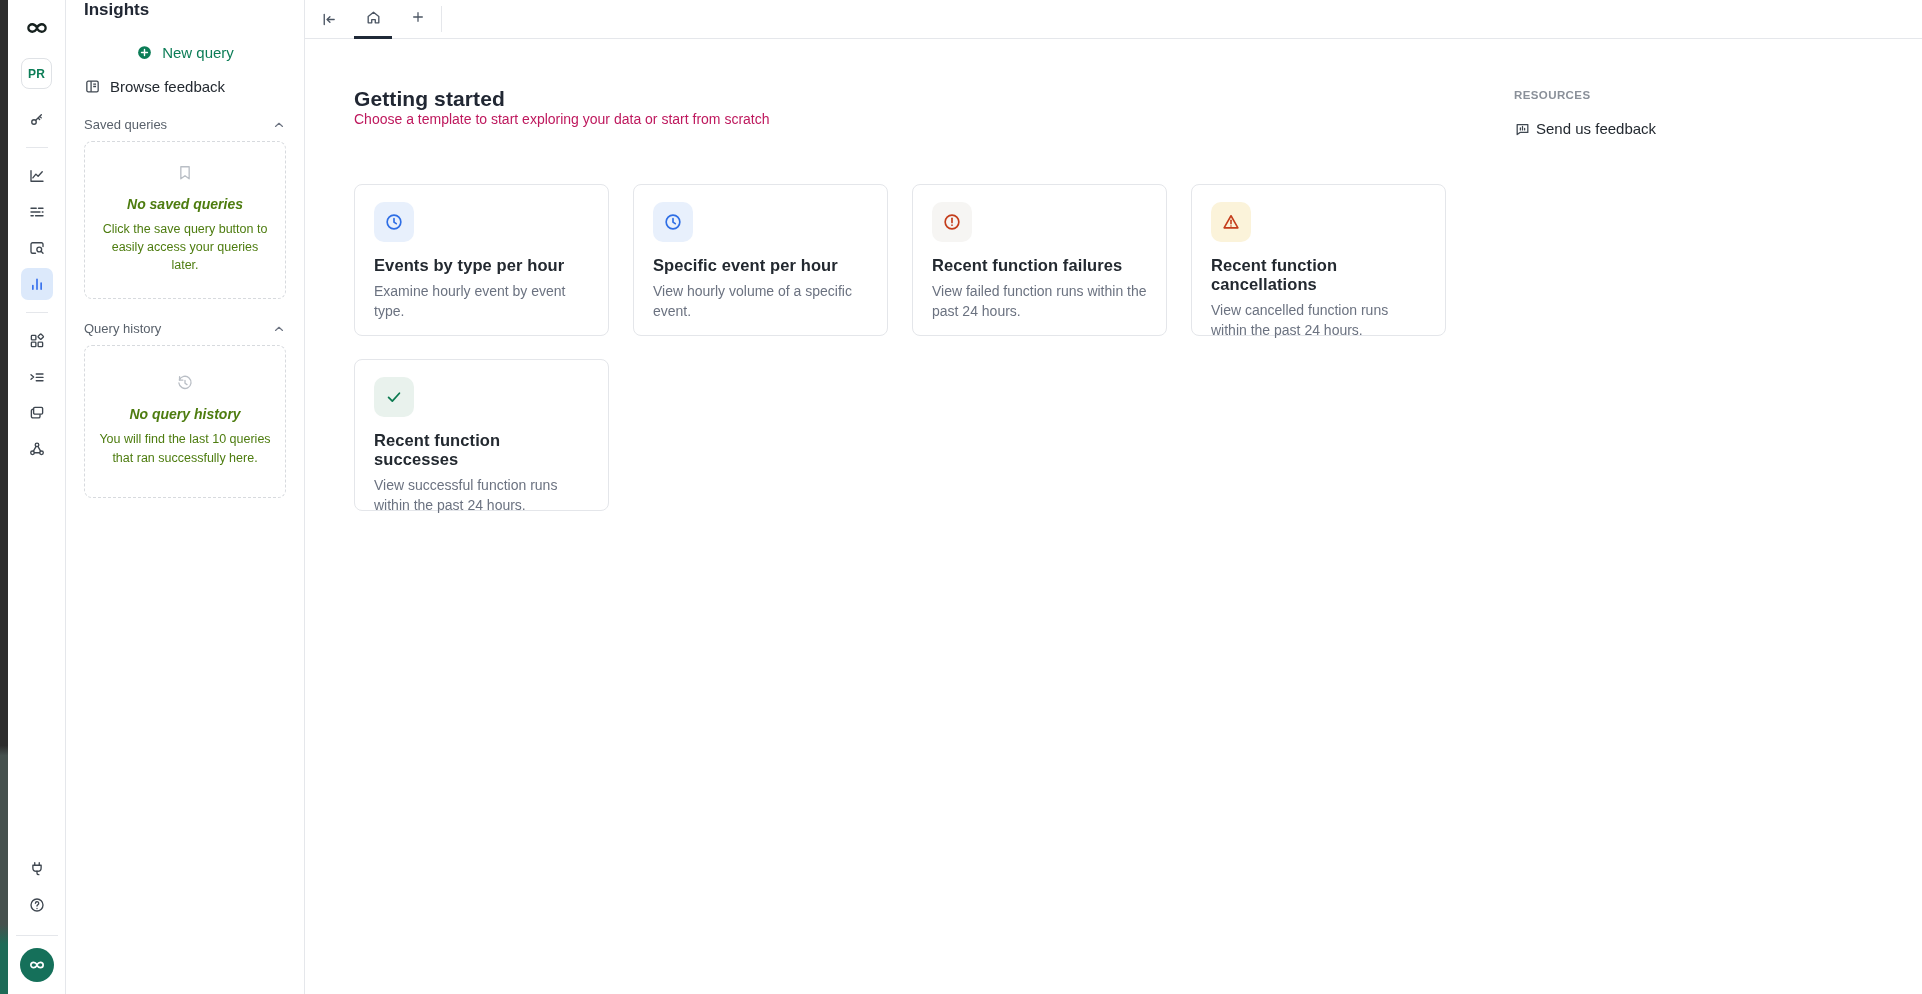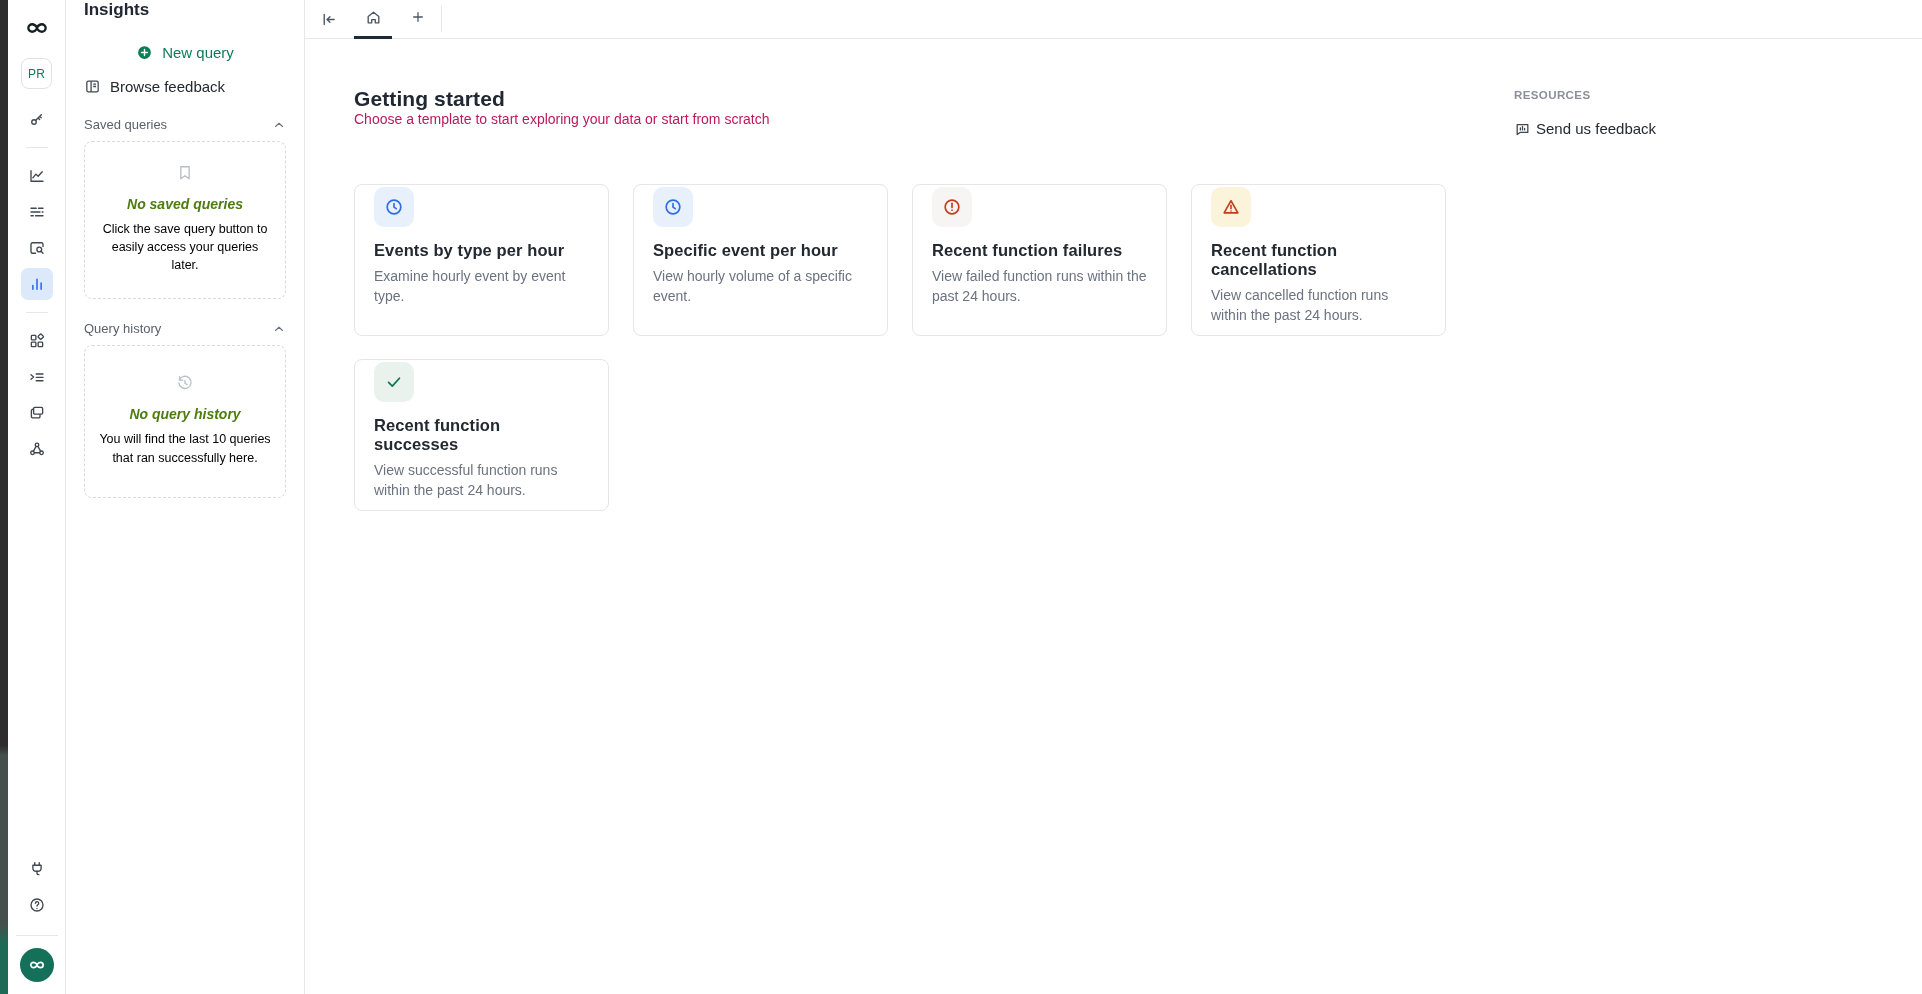--- a/index.html
+++ b/index.html
@@ -18,21 +18,21 @@
   .rail { width:58px; height:100%; background:#fff; border-right:1px solid #e5e7eb;
     display:flex; flex-direction:column; align-items:center; padding:14px 0 12px 0; }
   .rail svg { display:block; }
   .rail-btn { width:32px; height:32px; display:flex; align-items:center; justify-content:center;
     border-radius:7px; color:#3f4750; cursor:pointer; margin-bottom:4px; }
   .rail-btn.active { background:#dcе9fb; }
   .rail-btn.active { background:#dce9fb; color:#2563eb; }
   .logo-mark { color:#16211f; margin-bottom:16px; }
   .ws-badge { width:31px; height:31px; border:1px solid #dfe2e6; border-radius:8px;
     display:flex; align-items:center; justify-content:center;
-    font-size:12px; font-weight:400; color:#0c7d57; letter-spacing:.2px; margin-bottom:14px; cursor:pointer; }
+    font-size:12px; font-weight:700; color:#0c7d57; letter-spacing:.2px; margin-bottom:14px; cursor:pointer; }
   .rail-divider { width:22px; height:1px; background:#e5e7eb; margin:8px 0 12px 0; }
   .rail-spacer { flex:1; }
   .rail-bottom-divider { width:42px; height:1px; background:#e5e7eb; margin:10px 0 12px 0; }
   .avatar { width:34px; height:34px; border-radius:50%; background:#15705a; color:#fff;
     display:flex; align-items:center; justify-content:center; cursor:pointer; }
 
   
   .sidebar { width:239px; height:100%; background:#fff; border-right:1px solid #e5e7eb;
     padding:0 18px 0 18px; flex-shrink:0; }
   .sidebar-title { font-size:17px; font-weight:700; color:#212733; margin-bottom:24px; }
@@ -41,21 +41,21 @@
   .side-action.accent { color:#0c7d57;justify-content:center; }
   .side-action .ico { display:flex; color:#3f4750; }
   .side-action.accent .ico { color:#0c7d57; }
   .section-head { display:flex; align-items:center; justify-content:space-between;
     font-size:13px; color:#59616b; margin:22px 0 9px 0; cursor:pointer; }
   .section-head .chev { color:#6b7280; display:flex; }
   .empty-box { border:1px dashed #d7dade; border-radius:8px; padding:21px 12px 24px 12px;
     display:flex; flex-direction:column; align-items:center; text-align:center; }
   .empty-box .eico { color:#b9bec5; margin-bottom:9px; }
   .empty-title { font-size:14px; font-weight:600; color:#4d7c0f; margin-bottom:8px;font-style:italic; }
-  .empty-desc { font-size:12.5px; color:#000000; line-height:1.45; max-width:178px; }
+  .empty-desc { font-size:12.5px; color:#4d7c0f; line-height:1.45; max-width:178px; }
 
   
   .main { flex:1; height:100%; display:flex; flex-direction:column; min-width:0; }
   .tabbar { height:39px; border-bottom:1px solid #e5e7eb; display:flex; align-items:stretch; flex-shrink:0; }
   .tab-btn { width:46px; display:flex; align-items:center; justify-content:center;
     color:#4b5563; cursor:pointer; position:relative; }
   .tab-btn.home { width:44px; }
   .tab-btn.home::after { content:""; position:absolute; left:3px; right:3px; bottom:-1px; height:3px; background:#1f2937; }
   .tab-vdivider { width:1px; background:#e5e7eb; margin:6px 0; }
 
@@ -65,21 +65,21 @@
   .page-sub { font-size:14px; color:#be185d; }
 
   .resources { position:absolute; left:1209px; top:50px; }
   .resources-label { font-size:11.5px; font-weight:600; color:#8a9099; letter-spacing:.4px; }
   .feedback { display:flex; align-items:center; gap:5px; margin-top:19px; font-size:15px;
     color:#232930; cursor:pointer; }
   .feedback .ico { display:flex; color:#3f4750; }
 
   .cards { position:absolute; left:49px; top:145px; display:grid;
     grid-template-columns:repeat(4,255px); grid-auto-rows:152px; column-gap:24px; row-gap:23px; }
-  .card { background:#fff; border:1px solid #e4e6ea; border-radius:8px; padding:2px 19px; cursor:pointer; }
+  .card { background:#fff; border:1px solid #e4e6ea; border-radius:8px; padding:17px 19px; cursor:pointer; }
   .card .icon-tile { width:40px; height:40px; border-radius:10px; display:flex;
     align-items:center; justify-content:center; }
   .card-title { font-size:16.5px; font-weight:600; color:#232930; margin-top:14px; letter-spacing:.1px; }
   .card-desc { font-size:14px; color:#6b7280; line-height:1.42; margin-top:7px; }
   .scratch-card { background:#f4f4f4; border:none; border-radius:8px; display:flex; flex-direction:column;
     align-items:center; justify-content:center; cursor:pointer; }
   .scratch-plus { width:30px; height:30px; border-radius:6px; background:#d3d3d3; color:#333;
     display:flex; align-items:center; justify-content:center; }
   .scratch-label { font-size:14.5px; font-weight:500; color:#232930; margin-top:17px; }
 </style>

